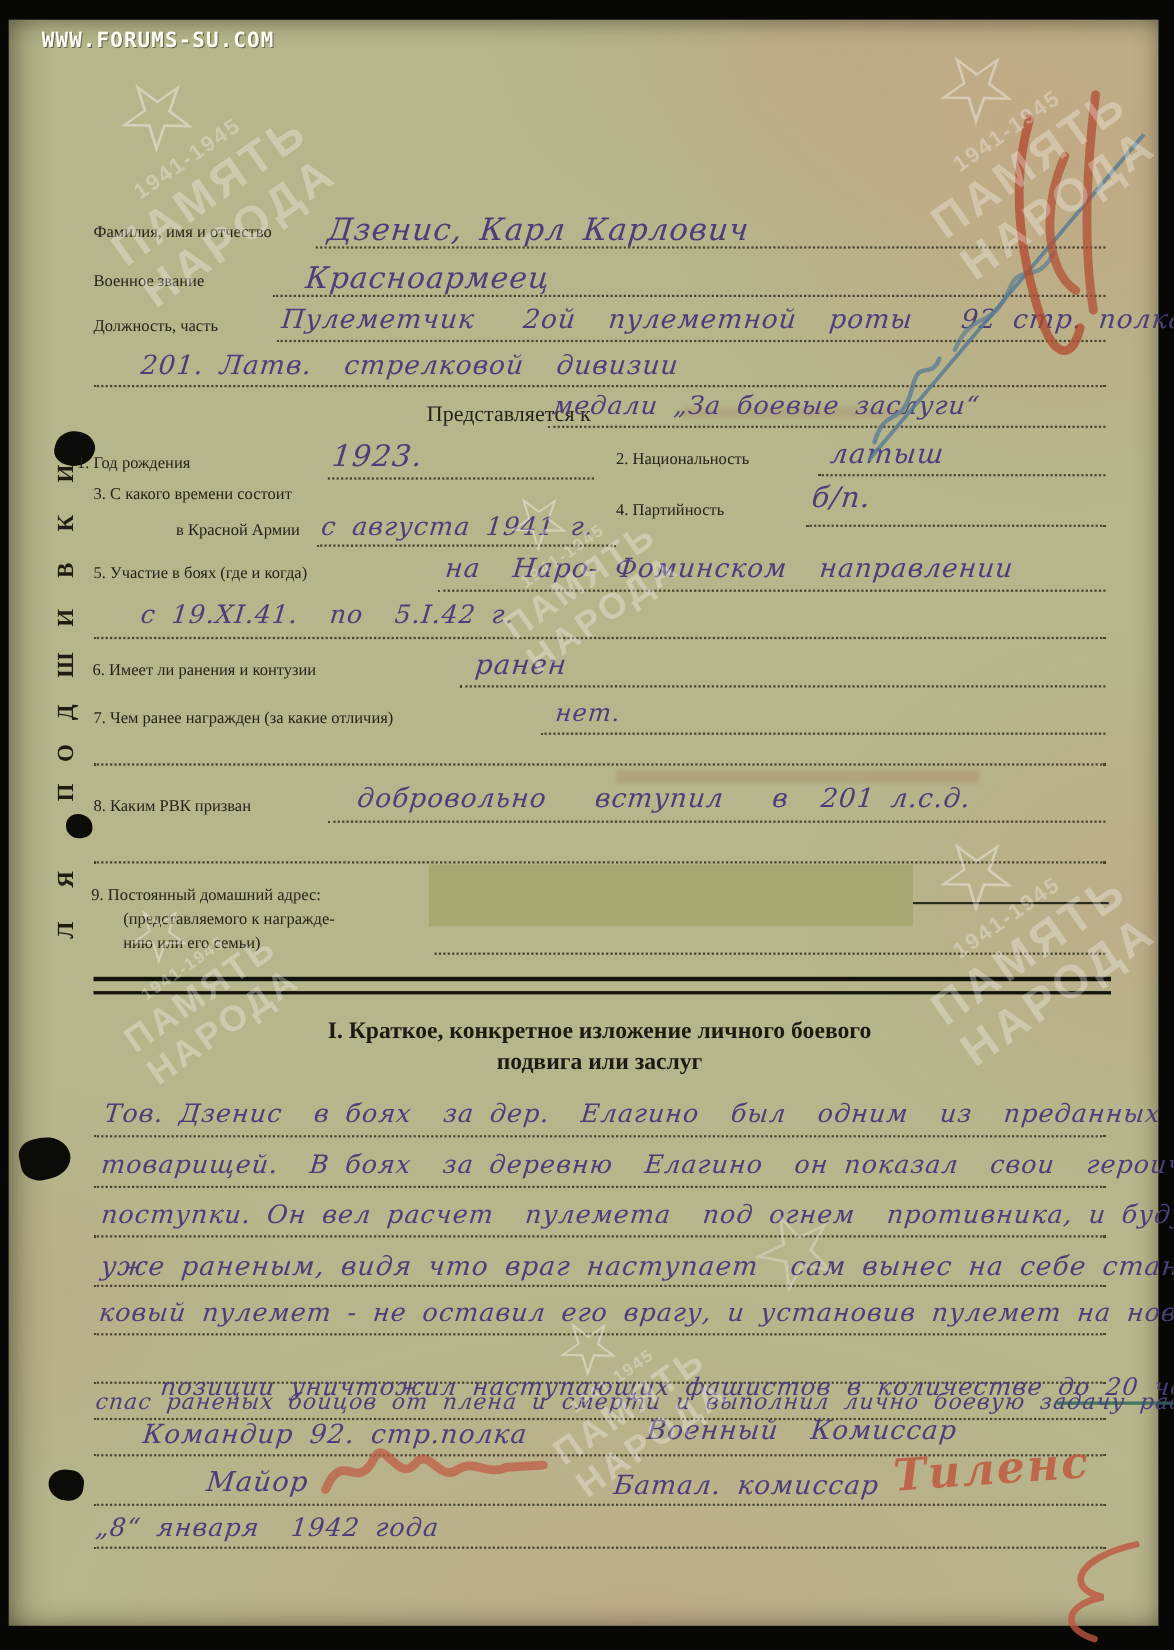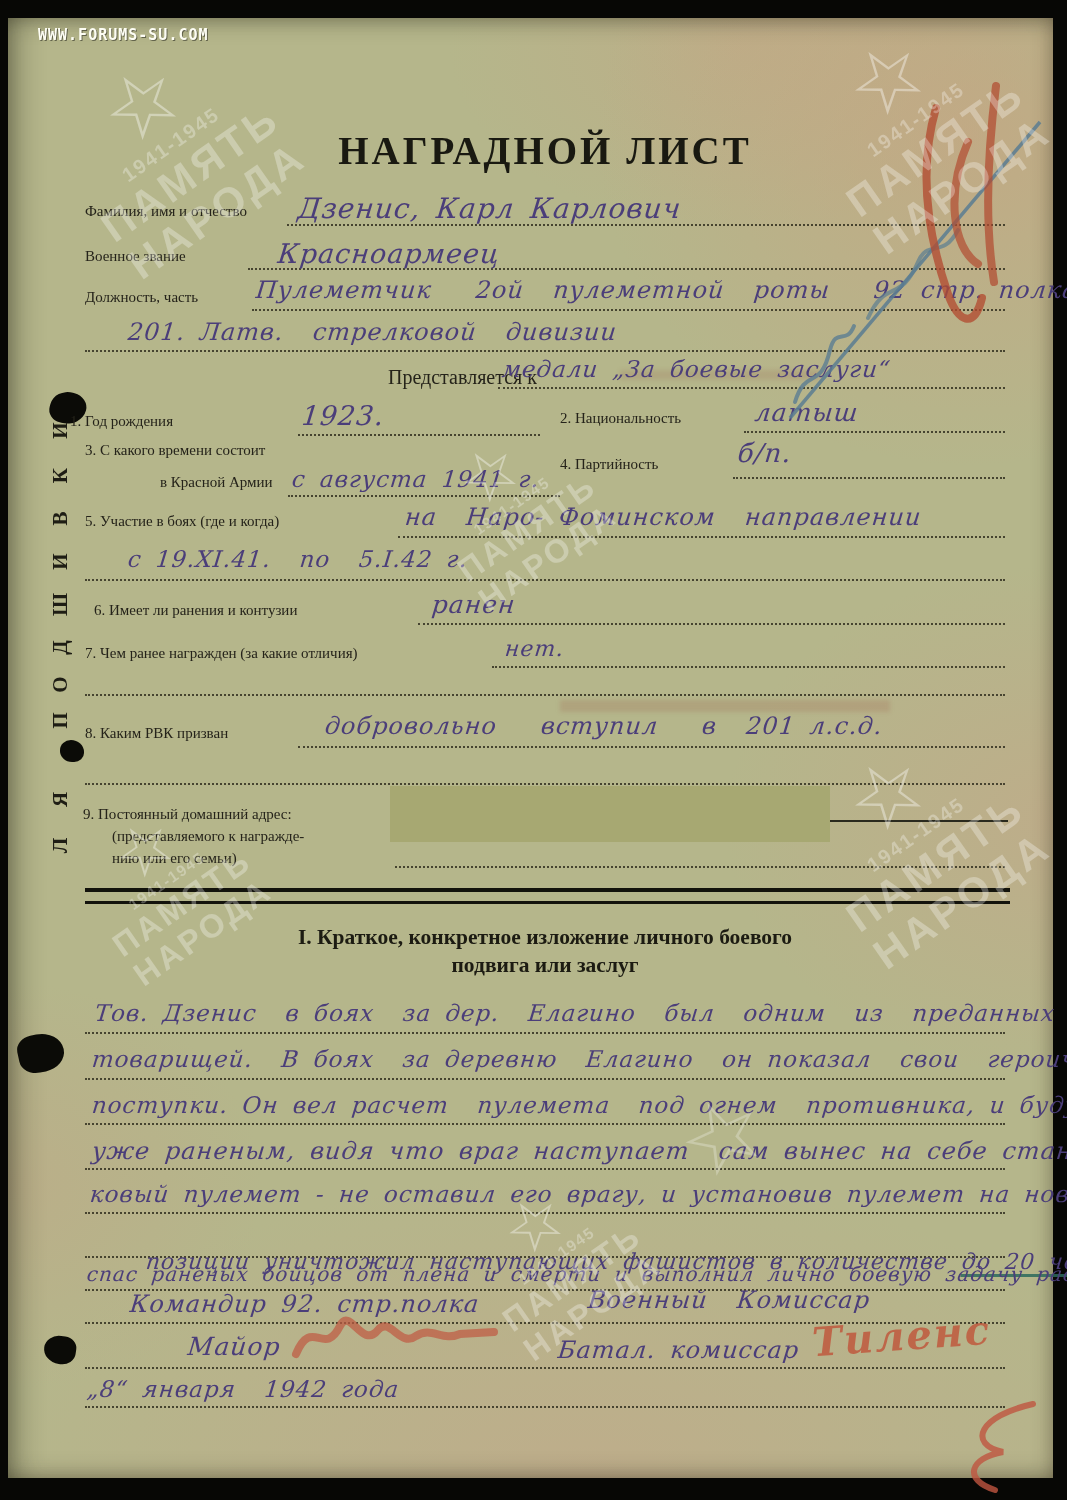--- a/index.html
+++ b/index.html
@@ -11,21 +11,21 @@
       radial-gradient(45% 25% at 100% 55%,rgba(200,162,136,0.45), rgba(200,162,136,0) 70%),
       radial-gradient(80% 30% at 55% 100%,rgba(199,164,138,0.50), rgba(199,164,138,0) 70%),
       radial-gradient(35% 20% at 0% 80%,  rgba(196,160,132,0.35), rgba(196,160,132,0) 70%),
       radial-gradient(40% 18% at 70% 2%,  rgba(200,160,130,0.35), rgba(200,160,130,0) 70%),
       #b5b68b;
     box-shadow:inset 22px 0 30px -16px rgba(30,30,18,.45), inset -12px 0 22px -12px rgba(50,35,22,.3),
                inset 0 14px 24px -14px rgba(30,30,18,.4), inset 0 -14px 24px -14px rgba(40,30,20,.35);}
   .hole{position:absolute;background:#0b0b07;z-index:2;}
   .smudge{position:absolute;filter:blur(2px);z-index:2;}
   .site-wm{position:absolute;left:38px;top:26px;font-family:"DejaVu Sans Mono",monospace;
-    font-weight:bold;font-size:15px;color:#fdfdf4;letter-spacing:1px;z-index:7;
+    font-weight:bold;font-size:19px;color:#fdfdf4;letter-spacing:1px;z-index:7;
     text-shadow:1px 1px 0 rgba(0,0,0,.45);}
   .instr{position:absolute;left:562px;top:84px;width:406px;padding-bottom:5px;
     border-bottom:3px solid #15150c;font-family:"Liberation Sans",sans-serif;font-weight:bold;
     font-size:16.5px;color:#15150c;white-space:nowrap;z-index:3;}
   .title{position:absolute;left:85px;top:128px;width:920px;text-align:center;font-weight:bold;
     font-size:39px;letter-spacing:3px;color:#191911;z-index:3;}
   .lbl{position:absolute;font-size:15px;color:#25231a;white-space:pre;z-index:3;}
   .hw{position:absolute;font-family:"DejaVu Serif",serif;font-style:italic;color:#4b3e7a;
     white-space:pre;z-index:3;letter-spacing:1px;word-spacing:6px;transform:skewX(-6deg);}
   .dots{position:absolute;height:2px;border-bottom:2px dotted rgba(50,48,32,.85);z-index:2;}
@@ -59,21 +59,20 @@
 
   <div class="hole" style="left:50px;top:392px;width:36px;height:32px;border-radius:55% 45% 60% 40%;transform:rotate(15deg);"></div>
   <div class="hole" style="left:60px;top:740px;width:24px;height:22px;border-radius:50% 60% 45% 55%;"></div>
   <div class="hole" style="left:18px;top:1034px;width:46px;height:38px;border-radius:40% 60% 55% 45%;transform:rotate(-12deg);"></div>
   <div class="hole" style="left:44px;top:1336px;width:32px;height:28px;border-radius:55% 45% 50% 60%;transform:rotate(8deg);"></div>
 
   <div class="smudge" style="left:620px;top:370px;width:200px;height:10px;background:rgba(150,80,60,.15);"></div>
   <div class="smudge" style="left:560px;top:700px;width:330px;height:12px;background:rgba(150,80,60,.18);"></div>
 
   <div class="site-wm">WWW.FORUMS-SU.COM</div>
-  <div class="title">НАГРАДНОЙ ЛИСТ</div>
 
   <span class="vlet" style="top:418px;">И</span>
   <span class="vlet" style="top:463px;">К</span>
   <span class="vlet" style="top:506px;">В</span>
   <span class="vlet" style="top:549px;">И</span>
   <span class="vlet" style="top:592px;">Ш</span>
   <span class="vlet" style="top:635px;">Д</span>
   <span class="vlet" style="top:672px;">О</span>
   <span class="vlet" style="top:708px;">П</span>
   <span class="vlet" style="top:787px;">Я</span>
@@ -111,21 +110,21 @@
   <span class="lbl" style="left:560px;top:456px;">4. Партийность</span>
   <div class="dots" style="left:733px;top:475px;width:272px;"></div>
   <span class="hw" style="left:738px;top:438px;font-size:26px;">б/п.</span>
 
   <span class="lbl" style="left:85px;top:485px;margin-top:28px;">5. Участие в боях (где и когда)</span>
   <div class="dots" style="left:398px;top:534px;width:607px;"></div>
   <span class="hw" style="left:405px;top:503px;font-size:24px;">на  Наро- Фоминском  направлении</span>
   <div class="dots" style="left:85px;top:577px;width:920px;"></div>
   <span class="hw" style="left:128px;top:546px;font-size:23px;">с 19.XI.41.  по  5.I.42 г.</span>
 
-  <span class="lbl" style="left:94px;top:602px;">6. Имеет ли ранения и контузии</span>
+  <span class="lbl" style="left:84px;top:602px;">6. Имеет ли ранения и контузии</span>
   <div class="dots" style="left:418px;top:621px;width:587px;"></div>
   <span class="hw" style="left:432px;top:590px;font-size:25px;">ранен</span>
 
   <span class="lbl" style="left:85px;top:645px;">7. Чем ранее награжден (за какие отличия)</span>
   <div class="dots" style="left:492px;top:664px;width:513px;"></div>
   <span class="hw" style="left:505px;top:636px;font-size:22px;">нет.</span>
   <div class="dots" style="left:85px;top:692px;width:920px;"></div>
 
   <span class="lbl" style="left:85px;top:725px;">8. Каким РВК призван</span>
   <div class="dots" style="left:298px;top:744px;width:707px;"></div>

